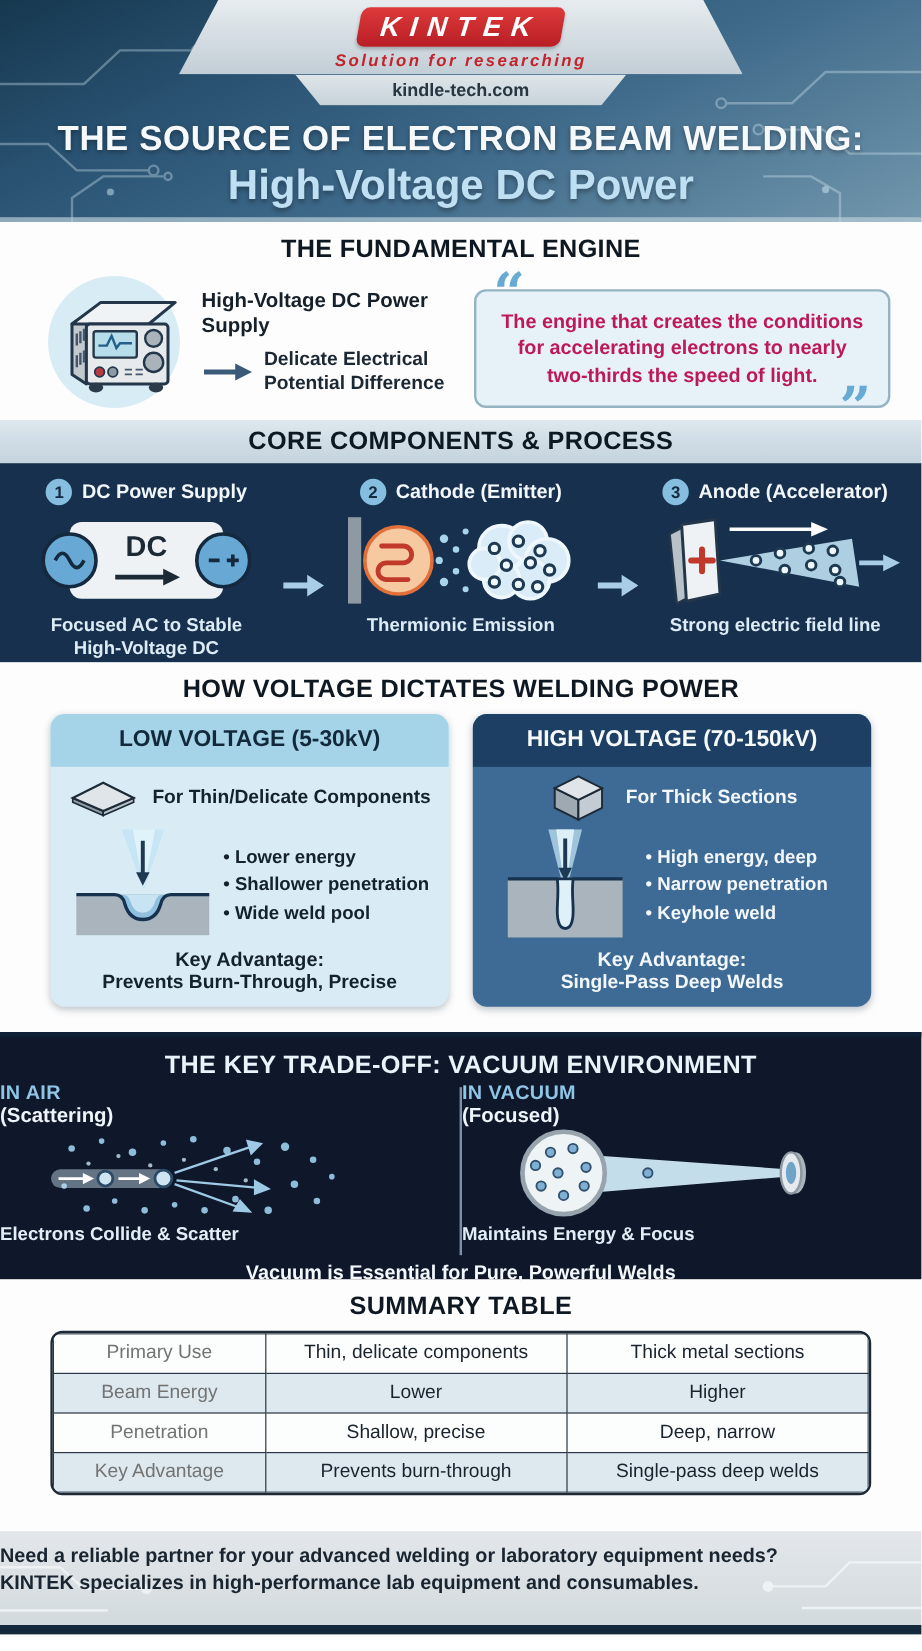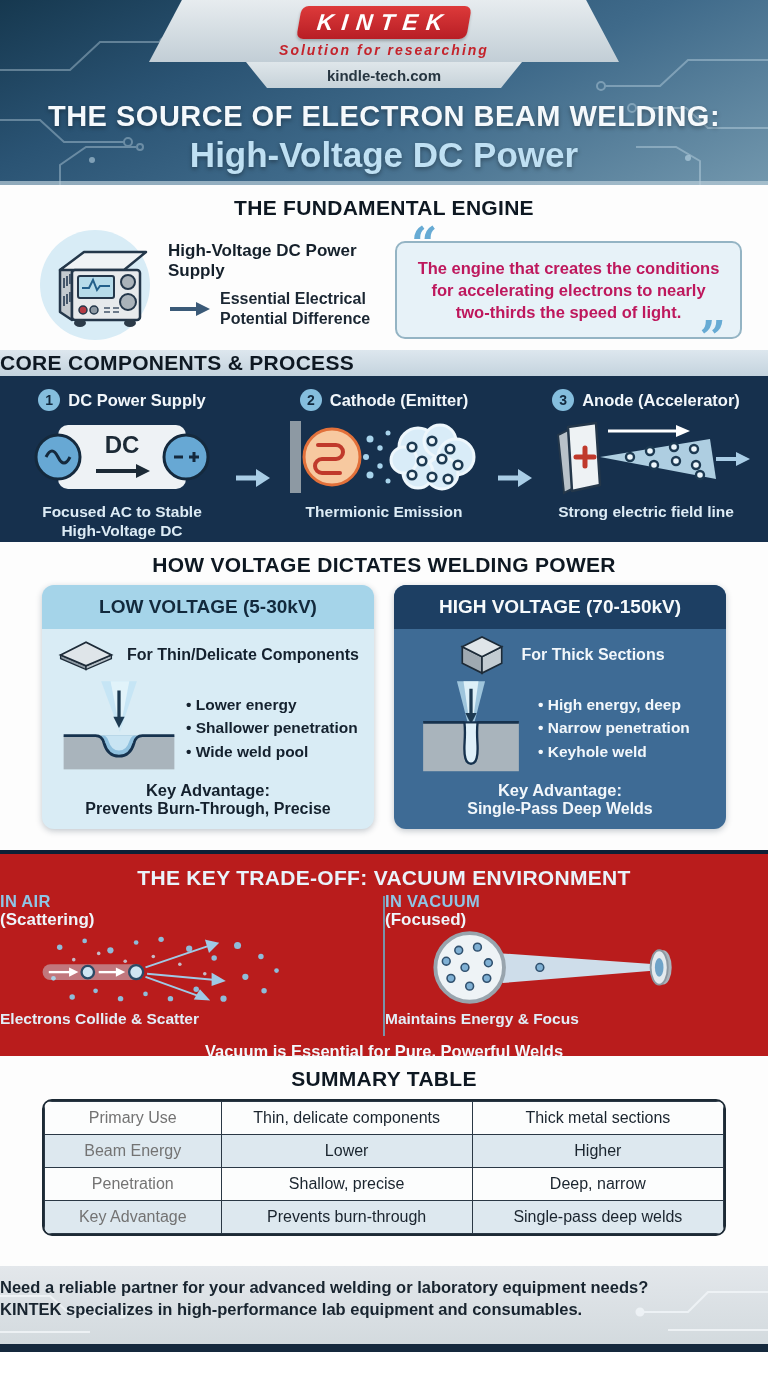--- a/index.html
+++ b/index.html
@@ -56,21 +56,21 @@
   .engine-desc { font-weight:600; font-size:16px; color:#1b2733; line-height:1.25; }
   .quote-card {
     position:relative; flex:1; background:#e7f2f8; border:2px solid #94b4c4; border-radius:10px;
     padding:14px 16px; margin-top:10px;
   }
   .quote-text { text-align:center; font-weight:600; font-size:16.5px; color:#be185d; line-height:1.35; }
   .q-open { position:absolute; top:-22px; left:14px; color:#67abd4; font-size:46px; font-weight:bold; font-family:"DejaVu Serif", serif; background:transparent; line-height:1; }
   .q-close { position:absolute; bottom:-24px; right:14px; color:#67abd4; font-size:46px; font-weight:bold; font-family:"DejaVu Serif", serif; line-height:1; }
 
   
-  .core-band { height:26px; background:linear-gradient(180deg,#dde7ee 0%,#c4d3de 100%); display:flex; align-items:center; }
+  .core-band { height:36px; background:linear-gradient(180deg,#dde7ee 0%,#c4d3de 100%); display:flex; align-items:center; justify-content:center; }
   .core-band h2 { font-size:21px; font-weight:bold; color:#0e1822; letter-spacing:.3px; }
   .core { height:166px; background:#16304d; display:flex; align-items:stretch; padding:10px 8px 0 8px; }
   .core-col { flex:1; display:flex; flex-direction:column; align-items:center; }
   .core-title-row { display:flex; align-items:center; gap:8px; height:28px; }
   .badge { width:22px; height:22px; border-radius:50%; background:#85bede; color:#12293e; font-weight:bold; font-size:14px; display:flex; align-items:center; justify-content:center; }
   .core-title { color:#f2f7fb; font-weight:bold; font-size:16.5px; }
   .core-illus { height:86px; display:flex; align-items:center; justify-content:center; }
   .core-caption { color:#dcebf5; font-weight:600; font-size:15.5px; text-align:center; line-height:1.25; margin-top:2px; }
   .core-arrow { align-self:center; flex:0 0 34px; margin-top:28px; }
 
@@ -88,21 +88,21 @@
   .weld-row { display:flex; align-items:flex-start; padding:0 10px 0 16px; gap:6px; height:96px; }
   .weld-illus { flex:0 0 122px; }
   .bullets { flex:1; padding-top:12px; }
   .bullets div { font-weight:600; font-size:15.5px; line-height:1.5; }
   .bullets div::before { content:"• "; }
   .advantage { text-align:center; margin-top:4px; }
   .advantage .adv-label { font-weight:bold; font-size:16.5px; }
   .advantage .adv-text { font-weight:600; font-size:16px; }
 
   
-  .tradeoff { height:206px; background:#b91c1c; border-top:4px solid #0d2036; position:relative; }
+  .tradeoff { height:206px; background:#0f172a; border-top:4px solid #0d2036; position:relative; }
   .tradeoff h2 { text-align:center; color:#e9f3fa; font-weight:bold; font-size:21px; padding-top:12px; letter-spacing:.3px; }
   .to-cols { display:flex; margin-top:2px; }
   .to-col { flex:1; display:flex; flex-direction:column; }
   .to-divider { width:2px; background:#7a93a8; height:140px; align-self:center; margin-top:4px; }
   .to-title { color:#8fc5e5; font-weight:bold; font-size:16.5px; letter-spacing:.3px; }
   .to-sub { color:#eef5fa; font-weight:600; font-size:17px; margin-top:-1px; }
   .to-illus { height:78px; display:flex; align-items:center; }
   .to-caption { color:#e2eef7; font-weight:600; font-size:15.5px; margin-top:2px; }
   .to-note { text-align:center; color:#f2f8fc; font-weight:bold; font-size:16.5px; margin-top:6px; }
 
@@ -196,21 +196,21 @@
         </svg>
       </div>
       <div class="engine-text">
         <div class="engine-label">High-Voltage DC Power Supply</div>
         <div class="engine-sub">
           <svg width="42" height="18" viewBox="0 0 42 18">
             <line x1="2" y1="9" x2="30" y2="9" stroke="#3b5a78" stroke-width="4"></line>
             <polygon points="28,2 42,9 28,16" fill="#3b5a78"></polygon>
           </svg>
           <div class="engine-desc">
-            <div>Essential Electrical</div>
+            <div>Delicate Electrical</div>
             <div>Potential Difference</div>
           </div>
         </div>
       </div>
       <div class="quote-card">
         <span class="q-open">“</span>
         <div class="quote-text">The engine that creates the conditions for accelerating electrons to nearly two-thirds the speed of light.</div>
         <span class="q-close">”</span>
       </div>
     </div>

